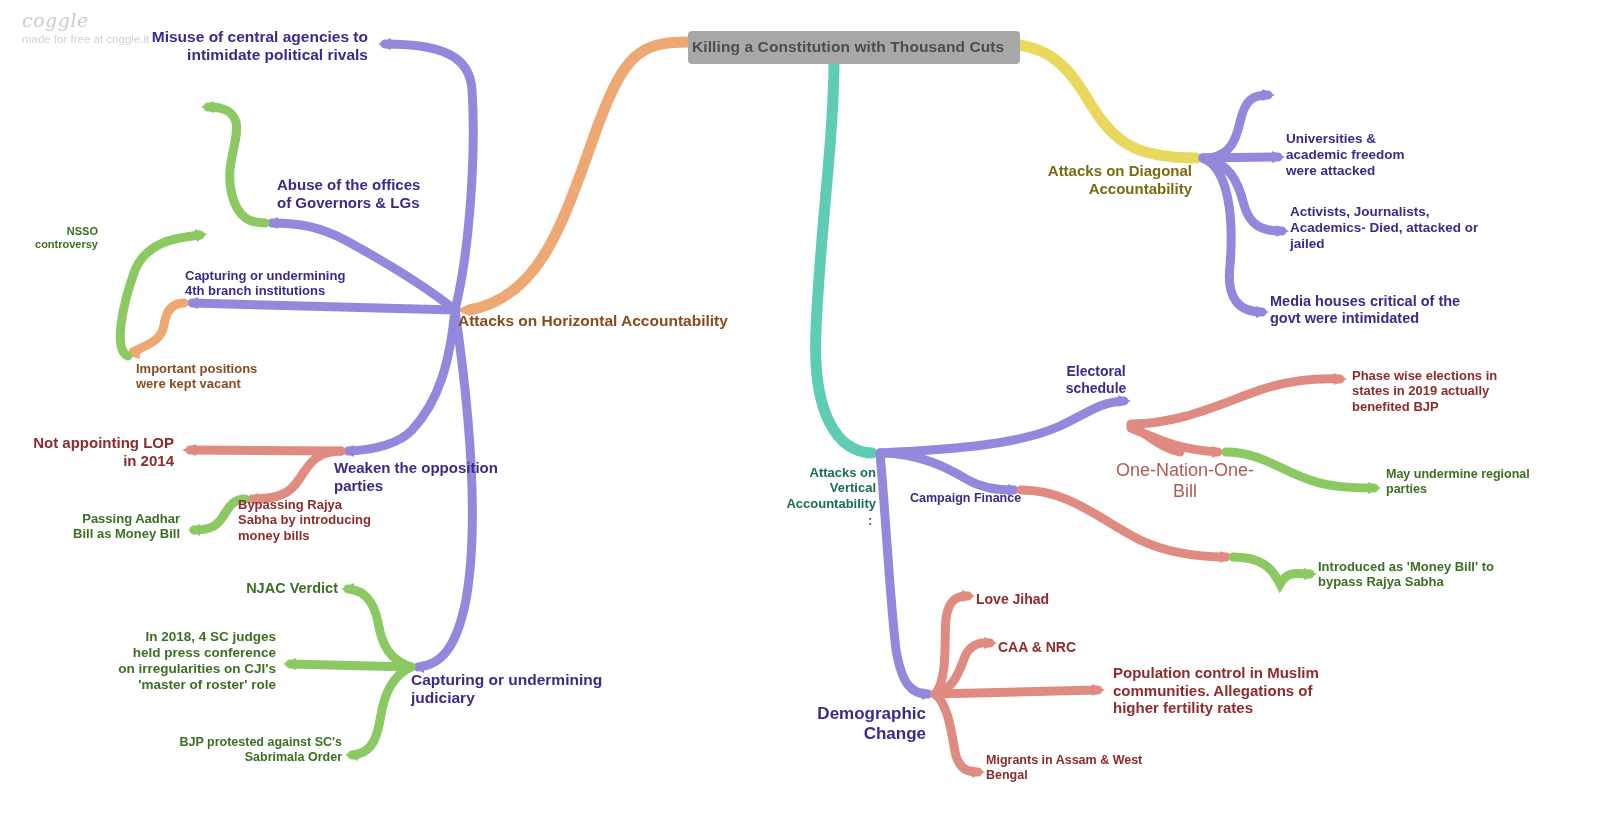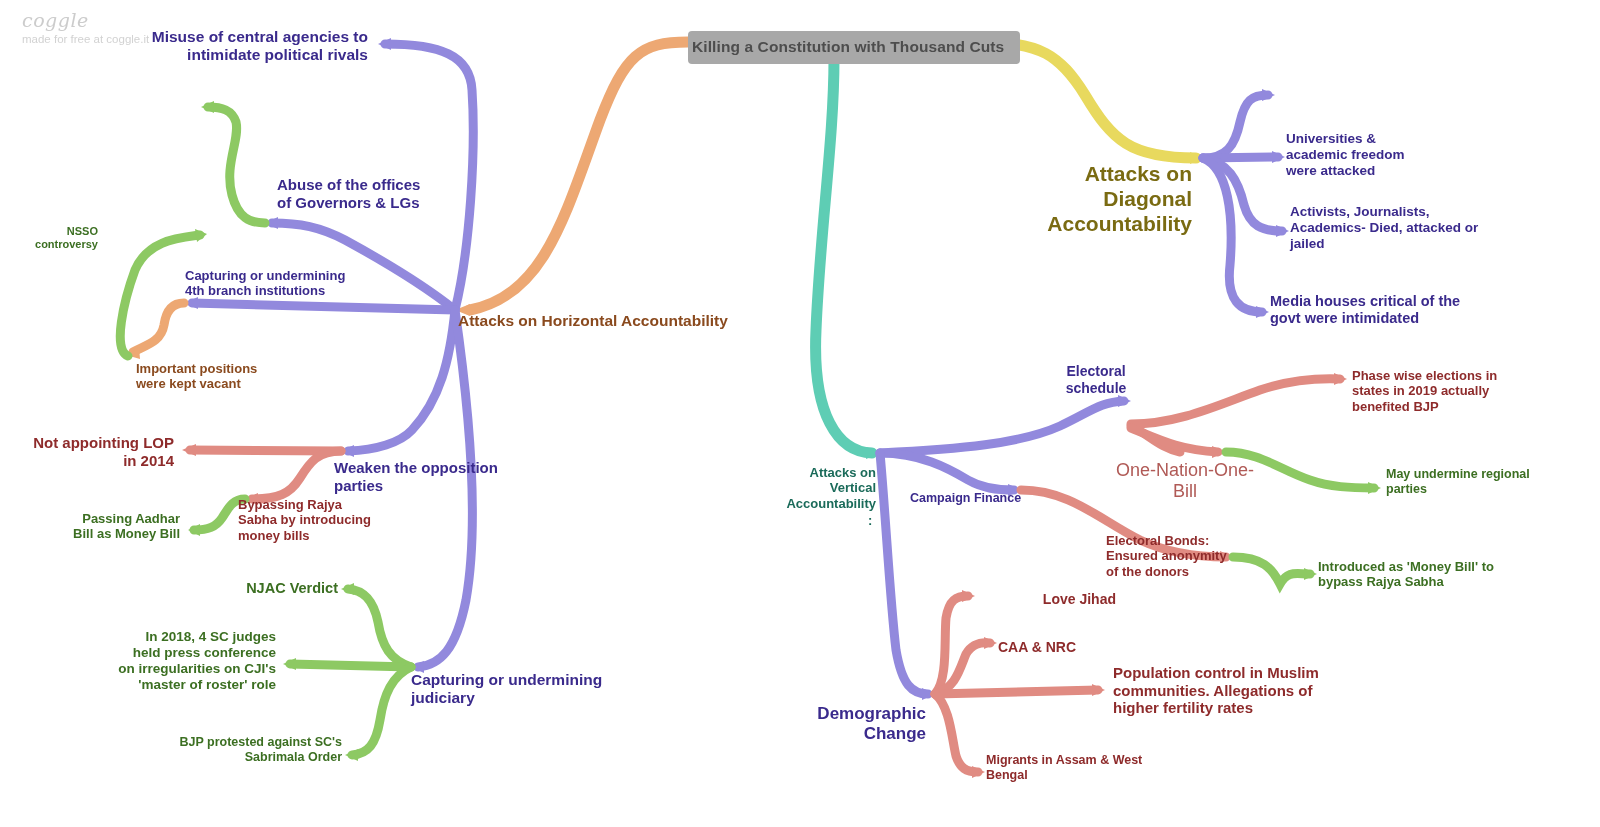--- a/index.html
+++ b/index.html
@@ -245,21 +245,21 @@
 
   <div id="brand">
     <span class="logo">coggle</span>
     <span class="tagline">made for free at coggle.it</span>
   </div>
 
   <div id="root-node" style="left:688px; top:31px;">Killing a Constitution with Thousand Cuts</div>
 
   <div class="node l" style="left:458px; top:312px; font-size:15.5px; color:#8a4a1e;">Attacks on Horizontal Accountability</div>
 
-  <div class="node r" style="left:1000px; top:162px; width:192px; font-size:21px; color:#7a6b12;">Attacks on Diagonal
+  <div class="node r" style="left:1000px; top:162px; width:192px; font-size:15px; color:#7a6b12;">Attacks on Diagonal
 Accountability</div>
 
   <div class="node r" style="left:748px; top:465px; width:128px; font-size:13px; color:#1b6b5a;">Attacks on
 Vertical
 Accountability</div>
   <div class="vcolon" style="left:868px; top:513px; font-size:13px;">:</div>
 
   <div class="node r" style="left:110px; top:28px; width:258px; font-size:15.5px; color:#3a2a8c;">Misuse of central agencies to
 intimidate political rivals</div>
 
@@ -322,31 +322,28 @@
 
   <div class="node l" style="left:1352px; top:368px; width:200px; font-size:13px; color:#8e2b2b;">Phase wise elections in
 states in 2019 actually
 benefited BJP</div>
 
   <div class="node l" style="left:1386px; top:467px; width:194px; font-size:12.5px; color:#3c6f22;">May undermine regional
 parties</div>
 
   <div class="node l" style="left:910px; top:491px; width:140px; font-size:12.5px; color:#3a2a8c;">Campaign Finance</div>
 
-  <div class="node l" style="left:1106px; top:533px; width:170px; font-size:13px; color:#8e2b2b;">Electoral Bonds:
-Ensured anonymity
-of the donors</div>
 
   <div class="node l" style="left:1318px; top:559px; width:216px; font-size:13px; color:#3c6f22;">Introduced as 'Money Bill' to
 bypass Rajya Sabha</div>
 
   <div class="node r" style="left:760px; top:704px; width:166px; font-size:17px; color:#3a2a8c;">Demographic
 Change</div>
 
-  <div class="node l" style="left:976px; top:591px; width:140px; font-size:14px; color:#8e2b2b;text-align:right;">Love Jihad</div>
+  <div class="node l" style="left:976px; top:591px; width:140px; font-size:14px; color:#8e2b2b;">Love Jihad</div>
 
   <div class="node l" style="left:998px; top:639px; width:140px; font-size:14px; color:#8e2b2b;">CAA &amp; NRC</div>
 
   <div class="node l" style="left:1113px; top:664px; width:240px; font-size:15px; color:#8e2b2b;">Population control in Muslim
 communities. Allegations of
 higher fertility rates</div>
 
   <div class="node l" style="left:986px; top:753px; width:180px; font-size:12.5px; color:#8e2b2b;">Migrants in Assam &amp; West
 Bengal</div>
 

